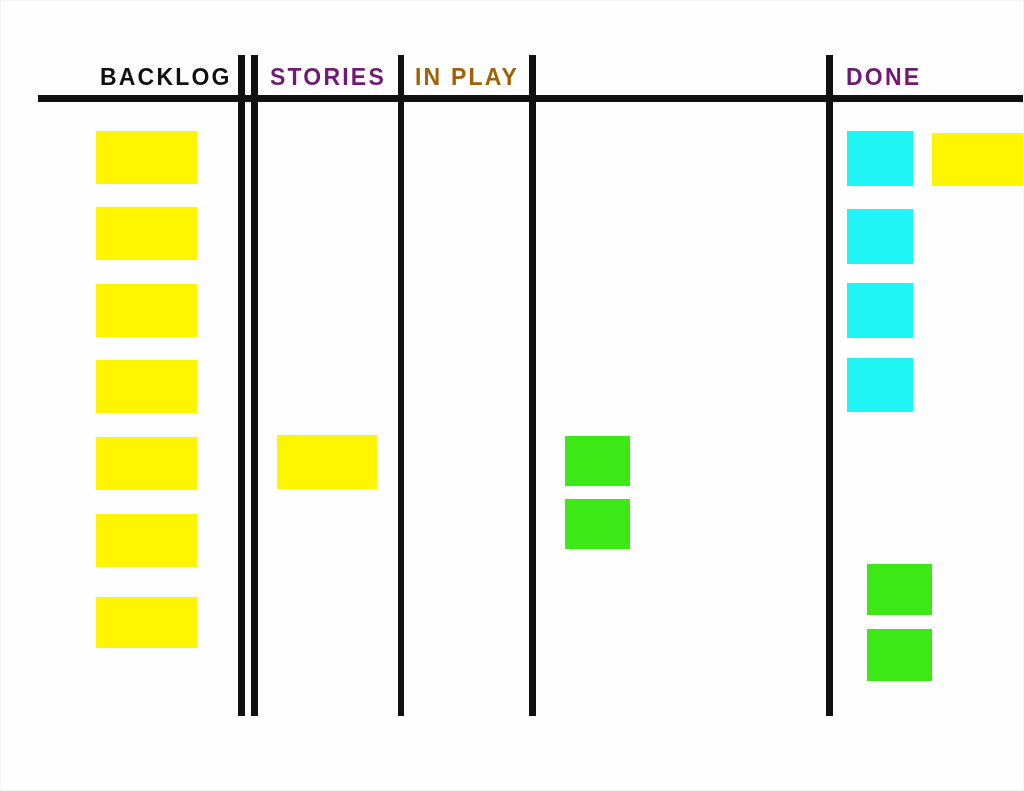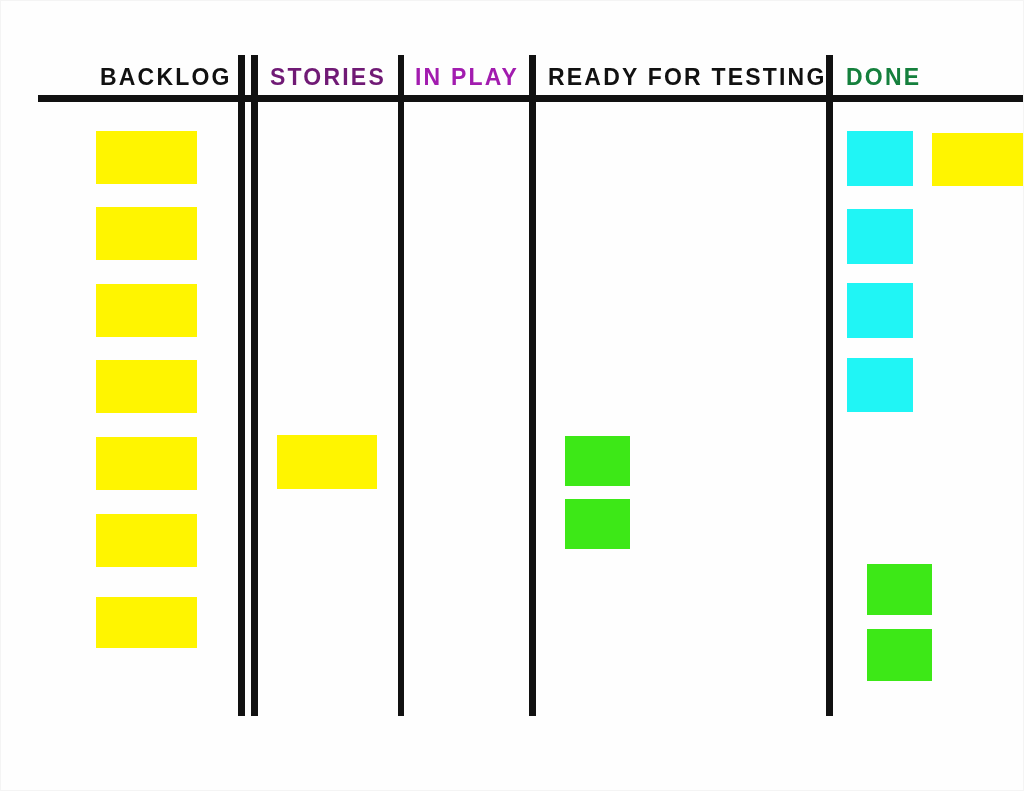--- a/index.html
+++ b/index.html
@@ -54,23 +54,22 @@
     border-radius: 0;
   }
 </style>
 </head>
 <body>
 
 <div id="board" style="background: rgb(254, 254, 254);">
 
   <div class="col-header" id="h0" style="left: 100px; top: 66px; color: rgb(17, 17, 17);">BACKLOG</div>
   <div class="col-header" id="h1" style="left: 270px; top: 66px; color: #701a75;">STORIES</div>
-  <div class="col-header" id="h2" style="left: 415px; top: 66px; color: #a21caf;">IN PLAY</div>
-  <div class="col-header" id="h3" style="left: 548px; top: 66px; color: rgb(17, 17, 17);">READY FOR TESTING</div>
-  <div class="col-header" id="h4" style="left: 846px; top: 66px; color: #15803d;">DONE</div>
+  <div class="col-header" id="h2" style="left: 415px; top: 66px; color: #a16207;">IN PLAY</div>
+  <div class="col-header" id="h4" style="left: 846px; top: 66px; color: #701a75;">DONE</div>
 
   <div class="hrule" id="hrule" style="left: 38px; top: 95px; width: 986px; height: 7px; background: rgb(17, 17, 17);"></div>
 
   <div class="divider" id="d0" style="left: 238px; top: 55px; width: 7px; height: 661px; background: rgb(17, 17, 17);"></div>
   <div class="divider" id="d1" style="left: 251px; top: 55px; width: 7px; height: 661px; background: rgb(17, 17, 17);"></div>
   <div class="divider" id="d2" style="left: 398px; top: 55px; width: 6px; height: 661px; background: rgb(17, 17, 17);"></div>
   <div class="divider" id="d3" style="left: 529px; top: 55px; width: 7px; height: 661px; background: rgb(17, 17, 17);"></div>
   <div class="divider" id="d4" style="left: 826px; top: 55px; width: 7px; height: 661px; background: rgb(17, 17, 17);"></div>
 
   <div id="cards-layer">

